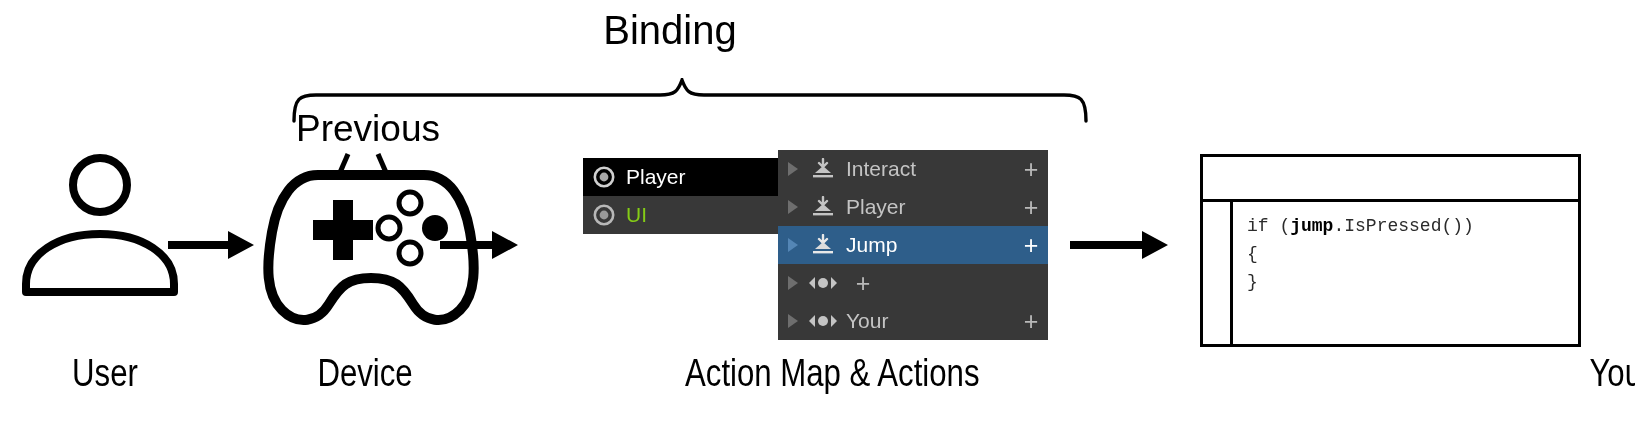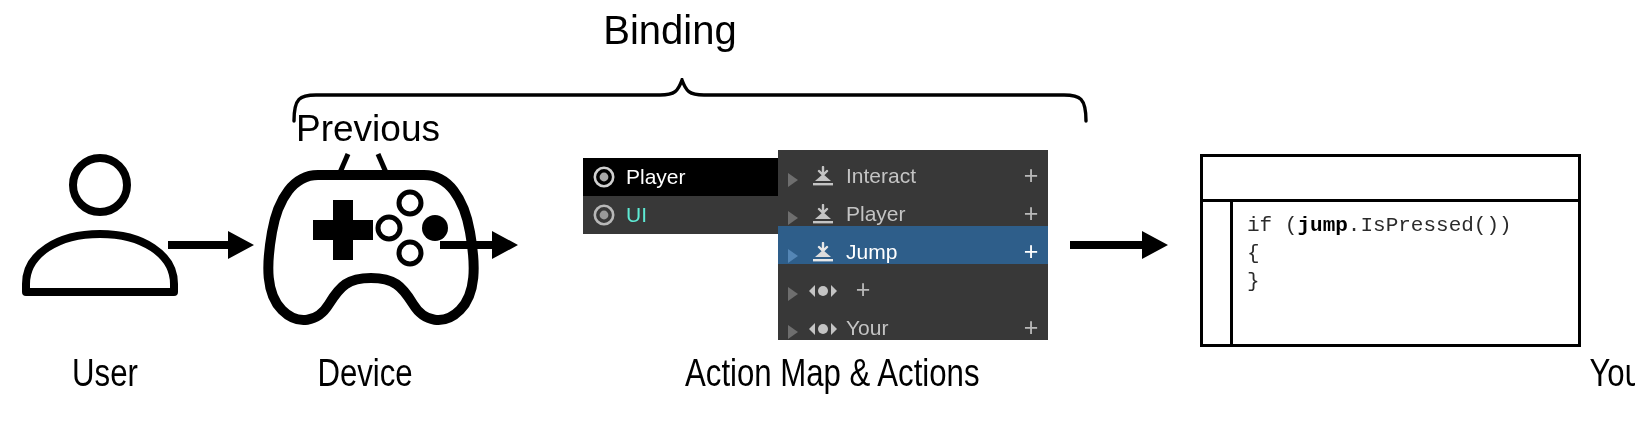--- a/index.html
+++ b/index.html
@@ -64,37 +64,37 @@
     width: 197px;
     background: #383838;
     border: 0;
   }
   .map-row {
     height: 38px;
     display: flex;
     align-items: center;
     padding-left: 10px;
     box-sizing: border-box;
-    color: #5eead4;
+    color: #84cc16;
     font-size: 21px;
     font-family: "Liberation Sans", sans-serif;
   }
   .map-row.selected { background: #000000; color: #ffffff; }
   .map-icon { width: 22px; height: 22px; margin-right: 11px; flex: 0 0 auto; }
 
   
   #actions-panel {
     left: 778px; top: 150px;
     width: 270px;
     background: #383838;
   }
   .act-row {
     height: 38px;
     display: flex;
-    align-items: flex-end;
+    align-items: center;
     box-sizing: border-box;
     color: #c4c4c4;
     font-size: 21px;
     font-family: "Liberation Sans", sans-serif;
   }
   .act-row.selected { background: #2e5e8a; color: #ffffff; }
   .act-fold { width: 30px; display: flex; justify-content: center; align-items: center; flex: 0 0 auto; }
   .act-icon { width: 30px; height: 22px; margin-right: 8px; flex: 0 0 auto; display:flex; align-items:center; justify-content:center;}
   .act-label { flex: 1 1 auto; }
   .act-plus {
@@ -127,21 +127,21 @@
     width: 30px;
     border-right: 3px solid #000;
     box-sizing: border-box;
     flex: 0 0 auto;
     background: #ffffff;
   }
   #code-text {
     flex: 1 1 auto;
     padding: 10px 0 0 14px;
     font-family: "Liberation Mono", "DejaVu Sans Mono", monospace;
-    font-size: 21px;
+    font-size: 18px;
     line-height: 28px;
     color: #2b2b2b;
     white-space: pre;
   }
   #code-text b { font-weight: 700; color: #000; }
 </style>
 </head>
 <body>
 
 <div id="stage">

